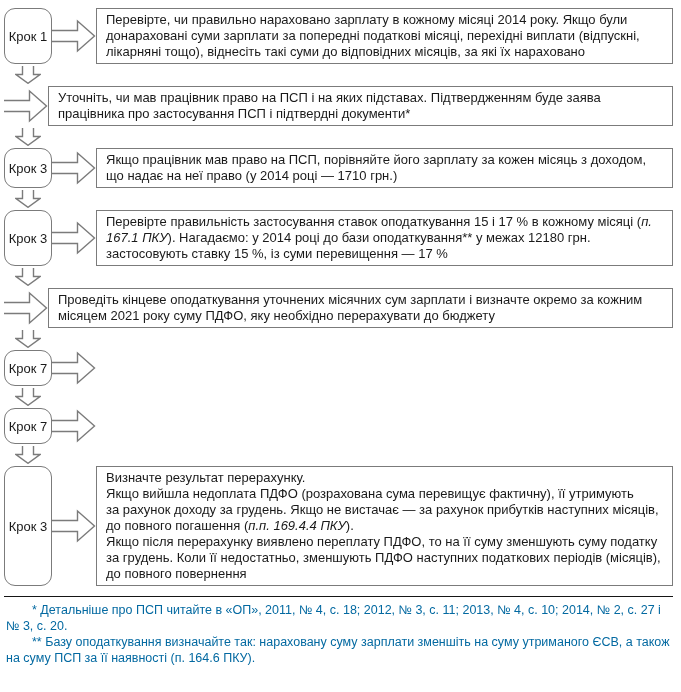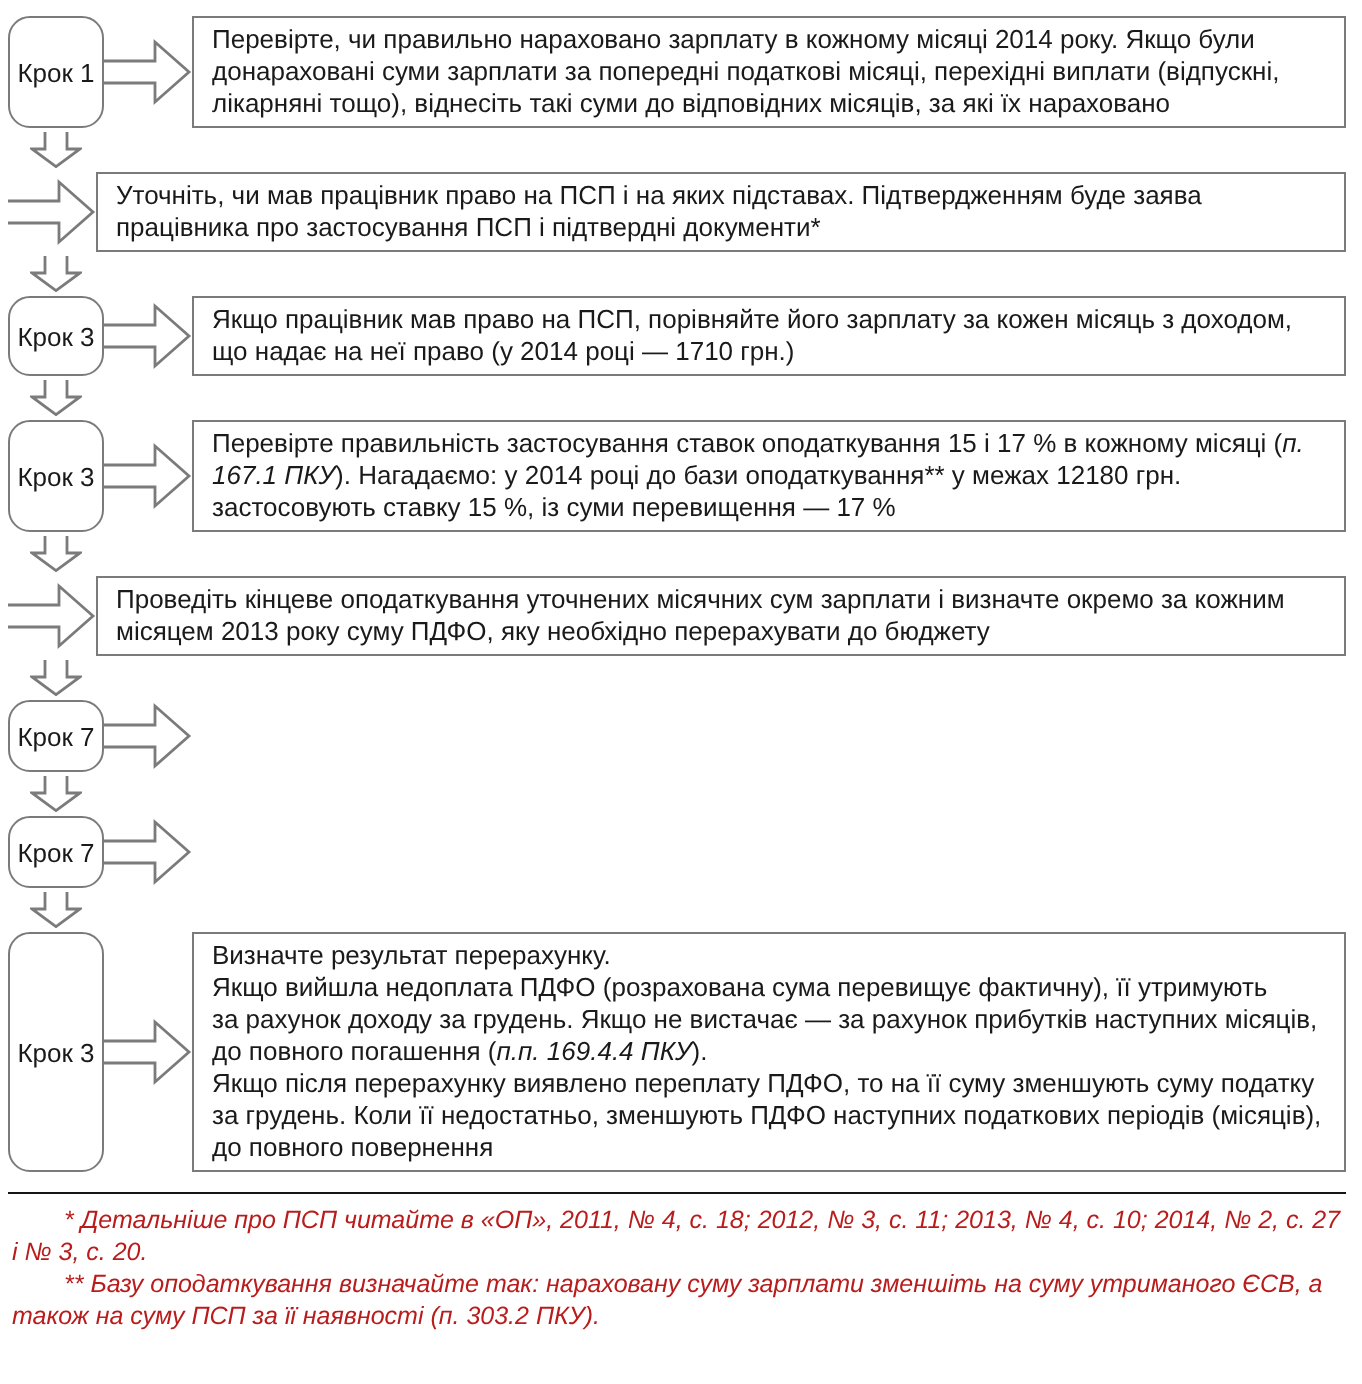--- a/index.html
+++ b/index.html
@@ -24,22 +24,22 @@
     flex:1;background:#fff;border:1.4px solid #7b7b7b;border-radius:0;
     padding:3px 9px;display:flex;flex-direction:column;justify-content:center;
   }
   .text-box .txt{font-size:13px;line-height:16px;}
   .down-arrow{display:block;margin:2px 0 2px 11px;}
   .footnotes{
     margin:10px 0 0 0;border-top:1.4px solid #151515;
     padding:5px 2px 0 2px;
   }
   .footnotes p{
-    margin:0;font-style:italic;font-size:12.5px;line-height:16px;
-    text-indent:26px;color:#b91c1c;
+    margin:0;font-size:12.5px;line-height:16px;
+    text-indent:26px;color:#0369a1;
   }
 </style>
 </head>
 <body>
 
 <div class="page">
   <div class="flow">
       <div class="row">
     <div class="step-col">
       <div class="step-box">
@@ -107,21 +107,21 @@
       <svg class="down-arrow" width="26" height="18" viewBox="0 0 26 18" aria-hidden="true">
     <path d="M7.5 0 L7.5 8.5 L1 8.5 L13 17.3 L25 8.5 L18.5 8.5 L18.5 0" fill="#ffffff" stroke="#7b7b7b" stroke-width="1.4" stroke-linejoin="miter"></path>
   </svg>
       <div class="row">
     <div class="conn">
       <svg width="44" height="36" viewBox="0 0 44 36" aria-hidden="true">
         <path d="M0 12.5 L25.5 12.5 L25.5 3 L42.5 18 L25.5 33 L25.5 23.5 L0 23.5" fill="#ffffff" stroke="#7b7b7b" stroke-width="1.4" stroke-linejoin="miter"></path>
       </svg>
     </div>
     <div class="text-box">
-      <div class="txt"><span>Проведіть кінцеве оподаткування уточнених місячних сум зарплати і визначте окремо за кожним місяцем 2013 року суму ПДФО, яку необхідно перерахувати до бюджету</span></div>
+      <div class="txt"><span>Проведіть кінцеве оподаткування уточнених місячних сум зарплати і визначте окремо за кожним місяцем 2021 року суму ПДФО, яку необхідно перерахувати до бюджету</span></div>
     </div>
   </div>
       <svg class="down-arrow" width="26" height="18" viewBox="0 0 26 18" aria-hidden="true">
     <path d="M7.5 0 L7.5 8.5 L1 8.5 L13 17.3 L25 8.5 L18.5 8.5 L18.5 0" fill="#ffffff" stroke="#7b7b7b" stroke-width="1.4" stroke-linejoin="miter"></path>
   </svg>
       <div class="row">
     <div class="step-col">
       <div class="step-box">
         <span>Крок 7</span>
       </div>
@@ -161,15 +161,15 @@
         <path d="M0 12.5 L25.5 12.5 L25.5 3 L42.5 18 L25.5 33 L25.5 23.5 L0 23.5" fill="#ffffff" stroke="#7b7b7b" stroke-width="1.4" stroke-linejoin="miter"></path>
       </svg>
     </div>
     <div class="text-box">
       <div class="txt"><span>Визначте результат перерахунку.</span><br><span>Якщо вийшла недоплата ПДФО (розрахована сума перевищує фактичну), її утримують</span><br><span>за рахунок доходу за грудень. Якщо не вистачає — за рахунок прибутків наступних місяців,</span><br><span>до повного погашення (</span><span style="font-style: italic;">п.п. 169.4.4 ПКУ</span><span>).</span><br><span>Якщо після перерахунку виявлено переплату ПДФО, то на її суму зменшують суму податку</span><br><span>за грудень. Коли її недостатньо, зменшують ПДФО наступних податкових періодів (місяців),</span><br><span>до повного повернення</span></div>
     </div>
   </div>
     </div>
   <div class="footnotes">
       <p><span>* Детальніше про ПСП читайте в «ОП», 2011, № 4, с. 18; 2012, № 3, с. 11; 2013, № 4, с. 10; 2014, № 2, с. 27 і № 3, с. 20.</span></p>
-      <p><span>** Базу оподаткування визначайте так: нараховану суму зарплати зменшіть на суму утриманого ЄСВ, а також на суму ПСП за її наявності (п. 303.2 ПКУ).</span></p>
+      <p><span>** Базу оподаткування визначайте так: нараховану суму зарплати зменшіть на суму утриманого ЄСВ, а також на суму ПСП за її наявності (п. 164.6 ПКУ).</span></p>
     </div>
 </div>
 
 </body></html>

